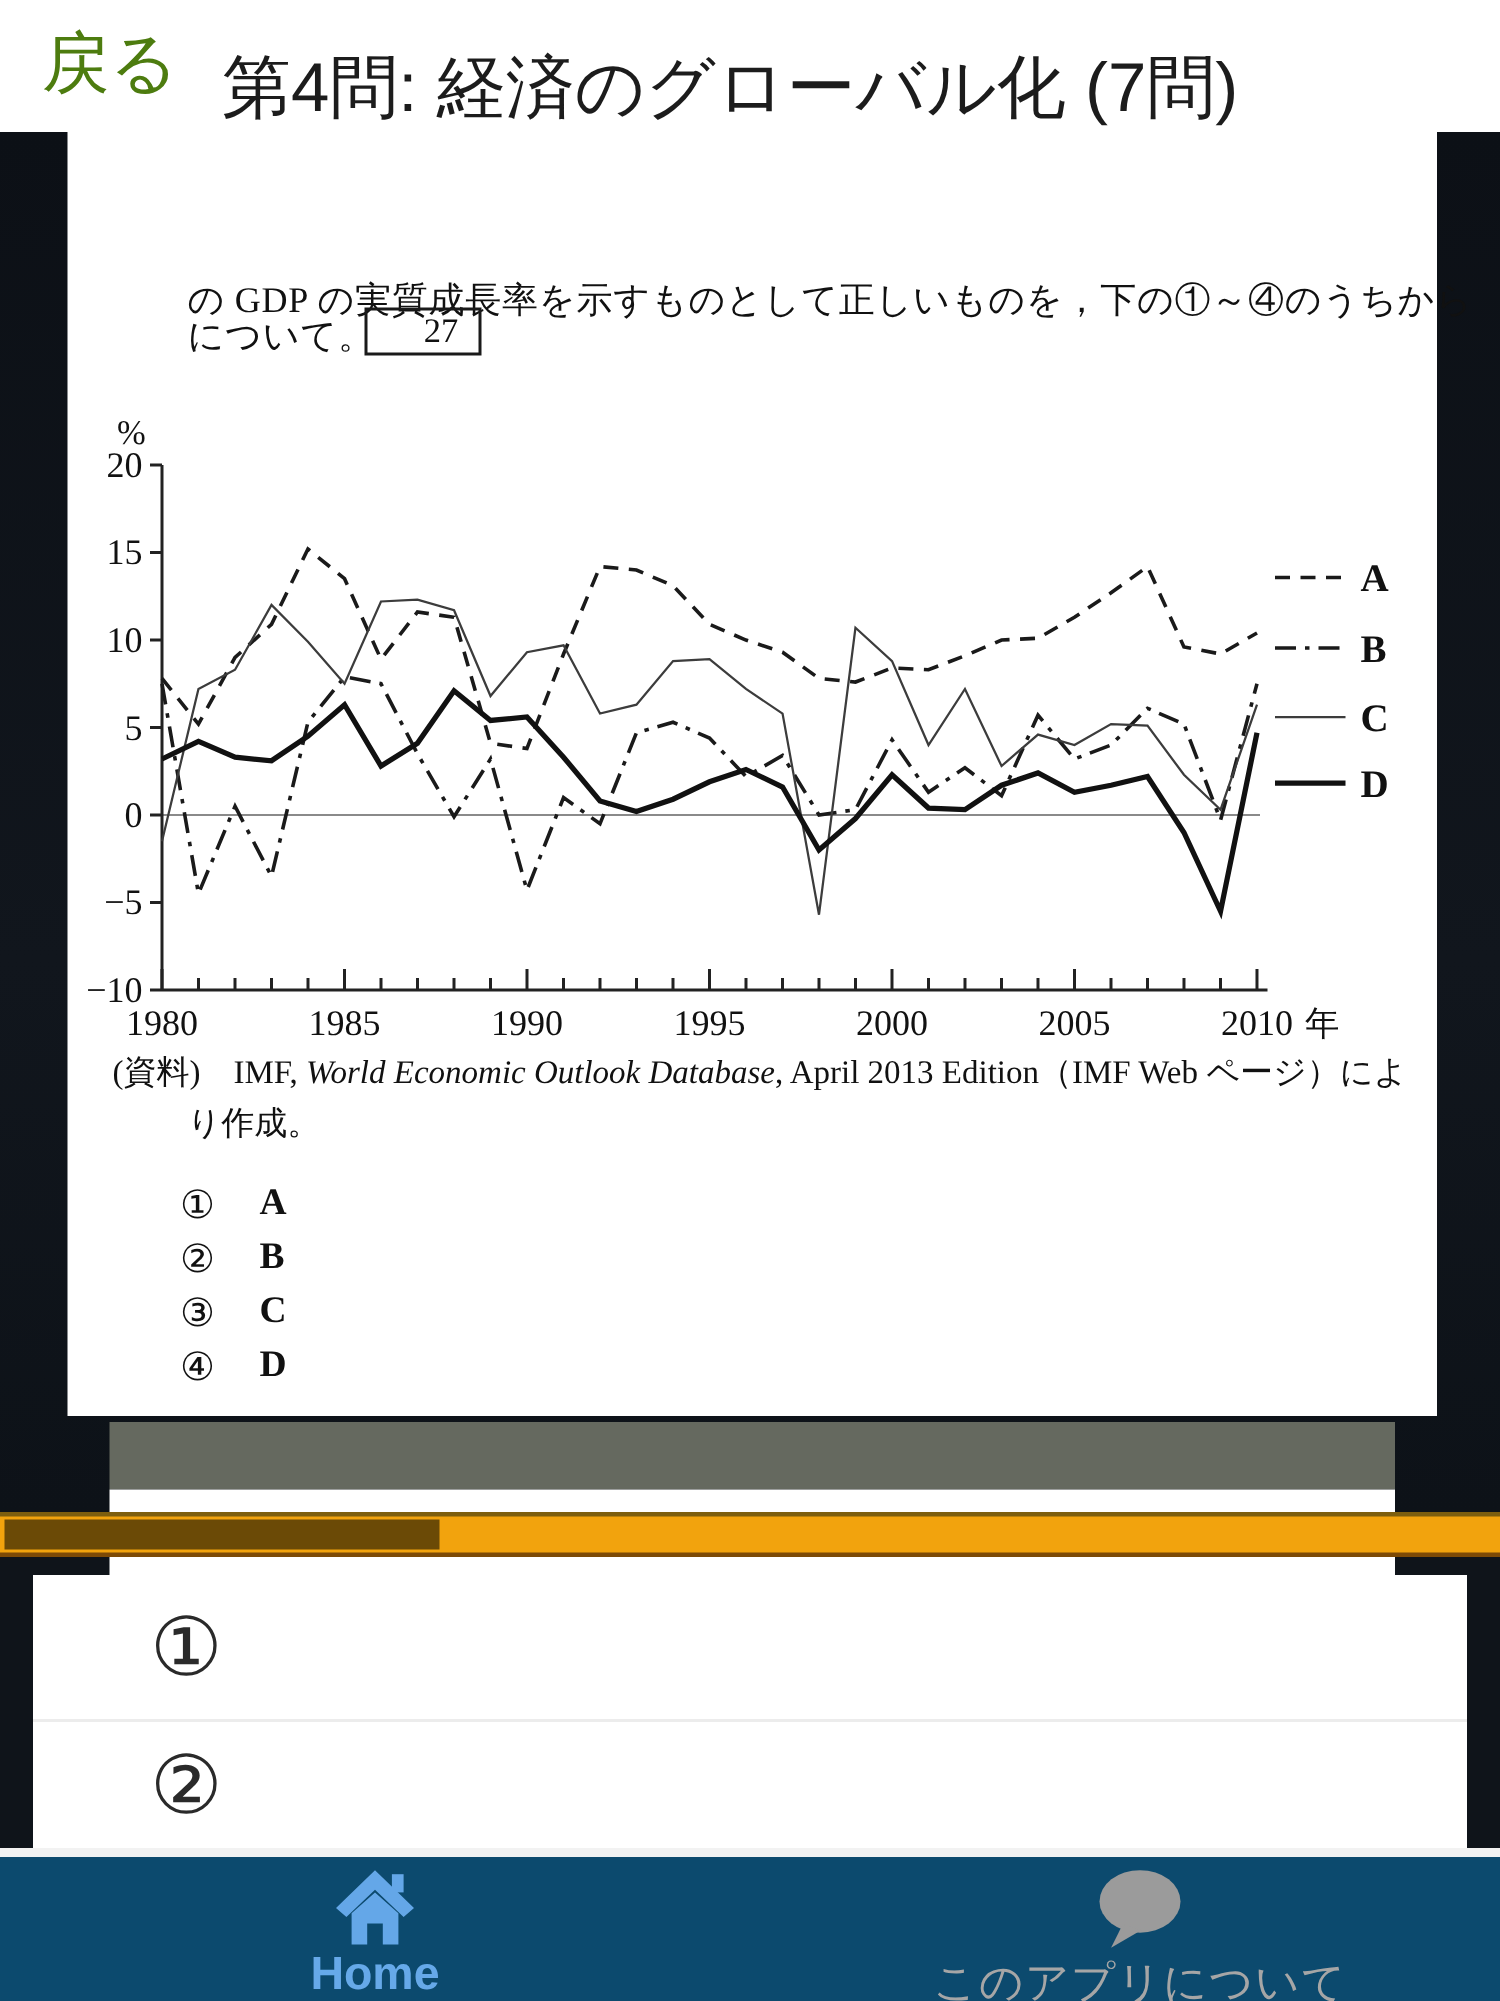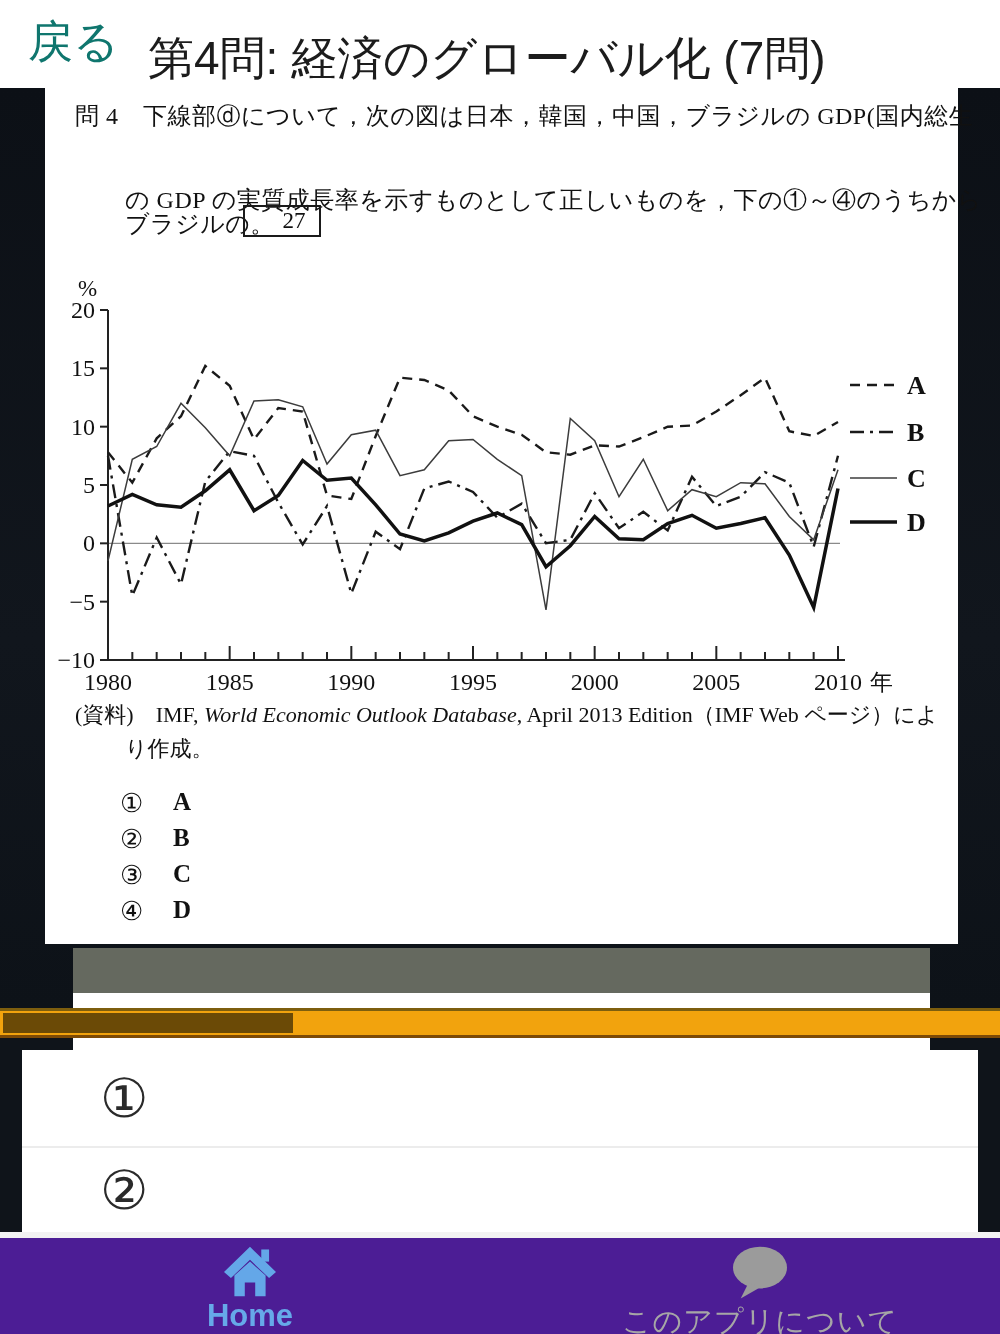--- a/index.html
+++ b/index.html
@@ -10,21 +10,21 @@
     background:#0f141a;
   }
 
   
   .header {
     position:absolute; top:0; left:0; width:1000px; height:88px;
     background:#ffffff; z-index:5;
   }
   .back-btn {
     position:absolute; left:28px; top:14px;
-    font-size:45px; color:#0f766e; line-height:56px; cursor:pointer;
+    font-size:45px; color:#4d7c0f; line-height:56px; cursor:pointer;
   }
   .page-title {
     position:absolute; left:148px; top:28px;
     font-size:46px; color:#1c1c1c; line-height:60px; white-space:nowrap;
   }
 
   
   .viewer {
     position:absolute; top:88px; left:0; width:1000px; height:920px;
     background:linear-gradient(180deg,#0c1016 0%,#11161d 60%,#0d1218 100%);
@@ -94,21 +94,21 @@
   .answer-row + .answer-row { height:86px; border-top:2px solid #ececec; }
   .answer-num {
     position:absolute; left:78px; top:50%; transform:translateY(-50%);
     font-size:54px; color:#2a2a2a; font-weight:300;
     font-family:"DejaVu Sans",sans-serif;
   }
 
   
   .navbar {
     position:absolute; top:1232px; left:0; width:1000px; height:102px;
-    background:#4c1d95; border-top:6px solid #f2f2f2;
+    background:#0c4a6e; border-top:6px solid #f2f2f2;
   }
   .nav-tab { position:absolute; top:0; height:96px; cursor:pointer; text-align:center; }
   .nav-home  { left:120px; width:260px; }
   .nav-about { left:600px; width:320px; }
   .nav-icon  { display:block; margin:8px auto 0 auto; }
   .nav-home-label {
     display:block; margin-top:0px; font-size:31px; font-weight:bold; color:#66a9e9;
   }
   .nav-about-label {
     display:block; margin-top:2px; font-size:29px; color:#a6a6a6; letter-spacing:1px;
@@ -118,23 +118,22 @@
 <body>
 
 <div class="header">
   <div class="back-btn">戻る</div>
   <div class="page-title">第4問: 経済のグローバル化 (7問)</div>
 </div>
 
 <div class="viewer">
   <div class="exam-page">
 
-    <div class="q-line q-line1">問 4　下線部ⓓについて，次の図は日本，韓国，中国，ブラジルの GDP(国内総生</div>
     <div class="q-line q-line3">の GDP の実質成長率を示すものとして正しいものを，下の①～④のうちから</div>
-    <div class="q-line q-line4">ブラジルの。</div>
+    <div class="q-line q-line4">について。</div>
     <div class="ansnum-box">27</div>
 
     <svg class="chart-svg" id="gdp-chart" width="913" height="420" viewBox="0 0 913 420">
         <line x1="63" y1="265.3333333333333" x2="795" y2="265.3333333333333" stroke="#8a8a8a" stroke-width="1.3"></line>
         <line x1="63" y1="32" x2="63" y2="382" stroke="#222" stroke-width="2"></line>
         <line x1="63" y1="382" x2="800" y2="382" stroke="#222" stroke-width="2"></line>
         <line x1="55" y1="32" x2="63" y2="32" stroke="#222" stroke-width="2"></line>
         <text x="50" y="40" text-anchor="end" font-size="24" font-family="&quot;Liberation Serif&quot;,&quot;DejaVu Serif&quot;,serif" fill="#111">20</text>
         <line x1="55" y1="90.33333333333333" x2="63" y2="90.33333333333333" stroke="#222" stroke-width="2"></line>
         <text x="50" y="98.33333333333333" text-anchor="end" font-size="24" font-family="&quot;Liberation Serif&quot;,&quot;DejaVu Serif&quot;,serif" fill="#111">15</text>

